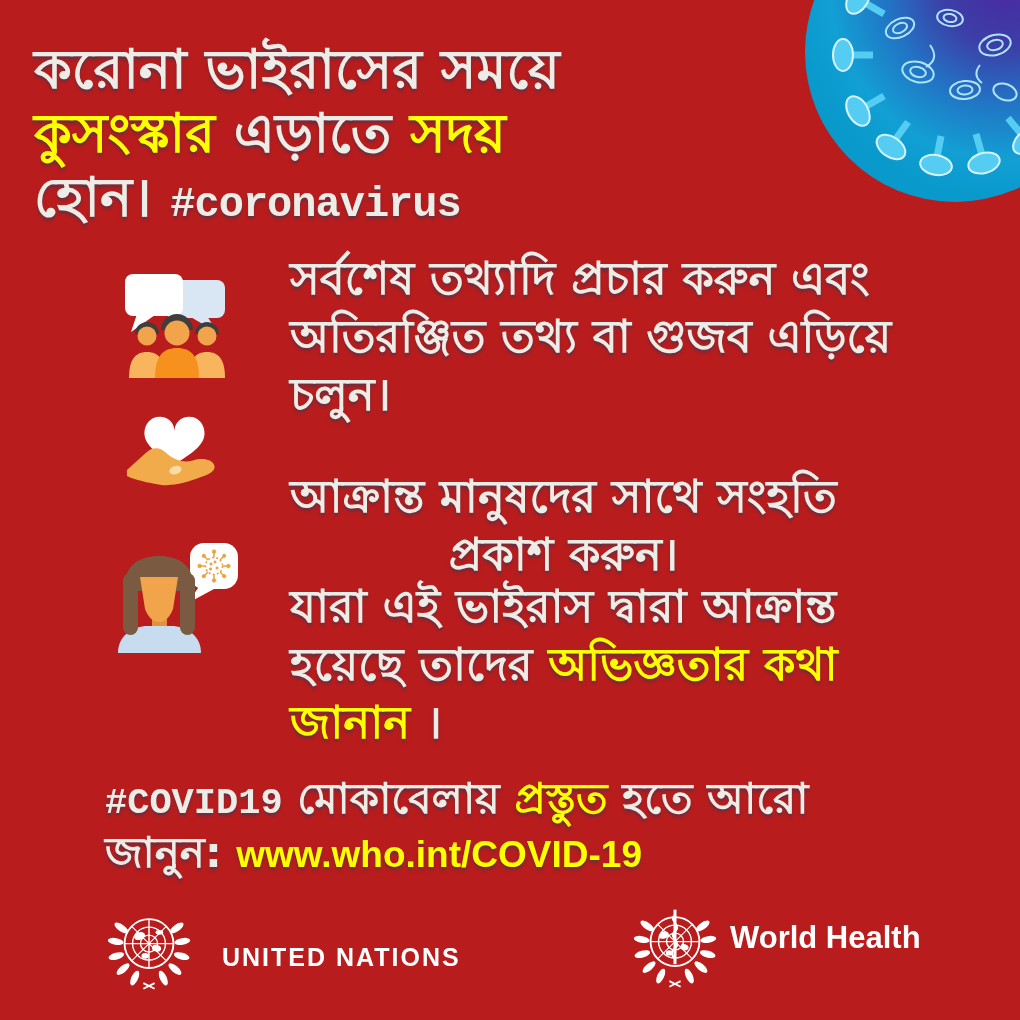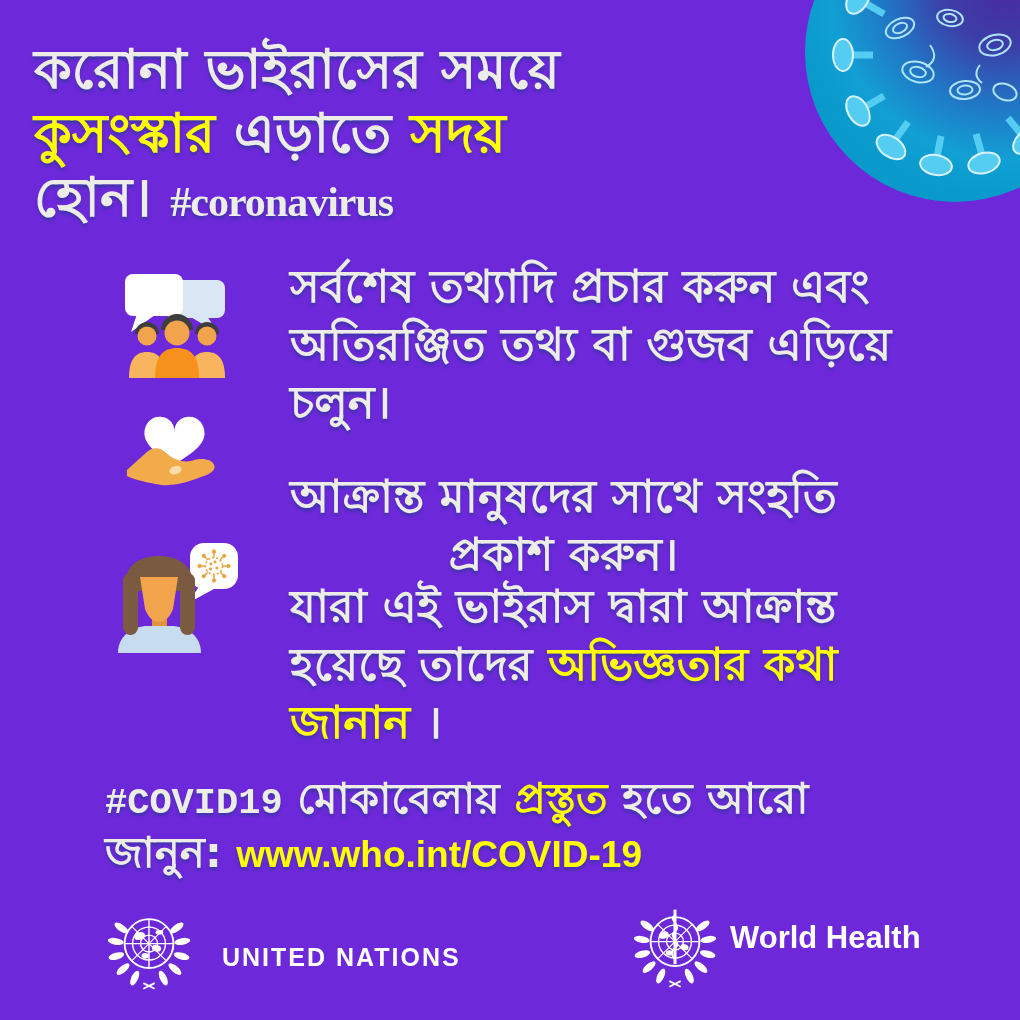--- a/index.html
+++ b/index.html
@@ -1,37 +1,37 @@
 <!DOCTYPE html>
 <html><head>
 <meta charset="utf-8">
 <style>
   html,body { margin:0; padding:0; background:#0999CB; }
   .poster {
     position:relative; width:1020px; height:1020px;
-    background:#6d28d9; overflow:hidden;
+    background:#b91c1c; overflow:hidden;
     font-family:"DejaVu Sans", sans-serif;
   }
   .bn { font-weight:700; }
   .white { color:#ECEDE7; }
   .yellow { color:#FFFF00;margin-top:40px; }
   .shadowed { text-shadow:0 3px 3px rgba(0,70,110,0.40); }
 
   
   .heading { position:absolute; left:34px; top:38px; font-size:54px; line-height:64px; letter-spacing:0; }
-  .heading .latin-tag { font-family:Liberation Serif, serif; font-weight:700; font-size:42px; letter-spacing:-1px; }
+  .heading .latin-tag { font-family:Liberation Mono, monospace; font-weight:700; font-size:42px; letter-spacing:-1px; }
 
   
   .virus-corner { position:absolute; left:780px; top:-10px; width:260px; height:240px; }
 
   
   .tip-icon { position:absolute; }
   .tip-text { position:absolute; left:290px; font-size:45px; line-height:58px; }
   #tip1-icon { left:121px; top:274px; width:112px; height:104px; }
-  #tip1-text { top:258px; }
+  #tip1-text { top:250px; }
   #tip2-icon { left:125px; top:408px; width:97px; height:97px; }
   #tip2-text { top:468px;text-align:center; }
   #tip3-icon { left:114px; top:543px; width:127px; height:110px; }
   #tip3-text { top:578px; }
 
   
   .cta { position:absolute; left:105px; top:774px; font-size:42px; line-height:50px; }
   .cta .latin { font-family:Liberation Mono, monospace; font-weight:700; font-size:37px; }
   .cta .url { font-family:"Liberation Sans", sans-serif; font-weight:700; font-size:37px; }
 

